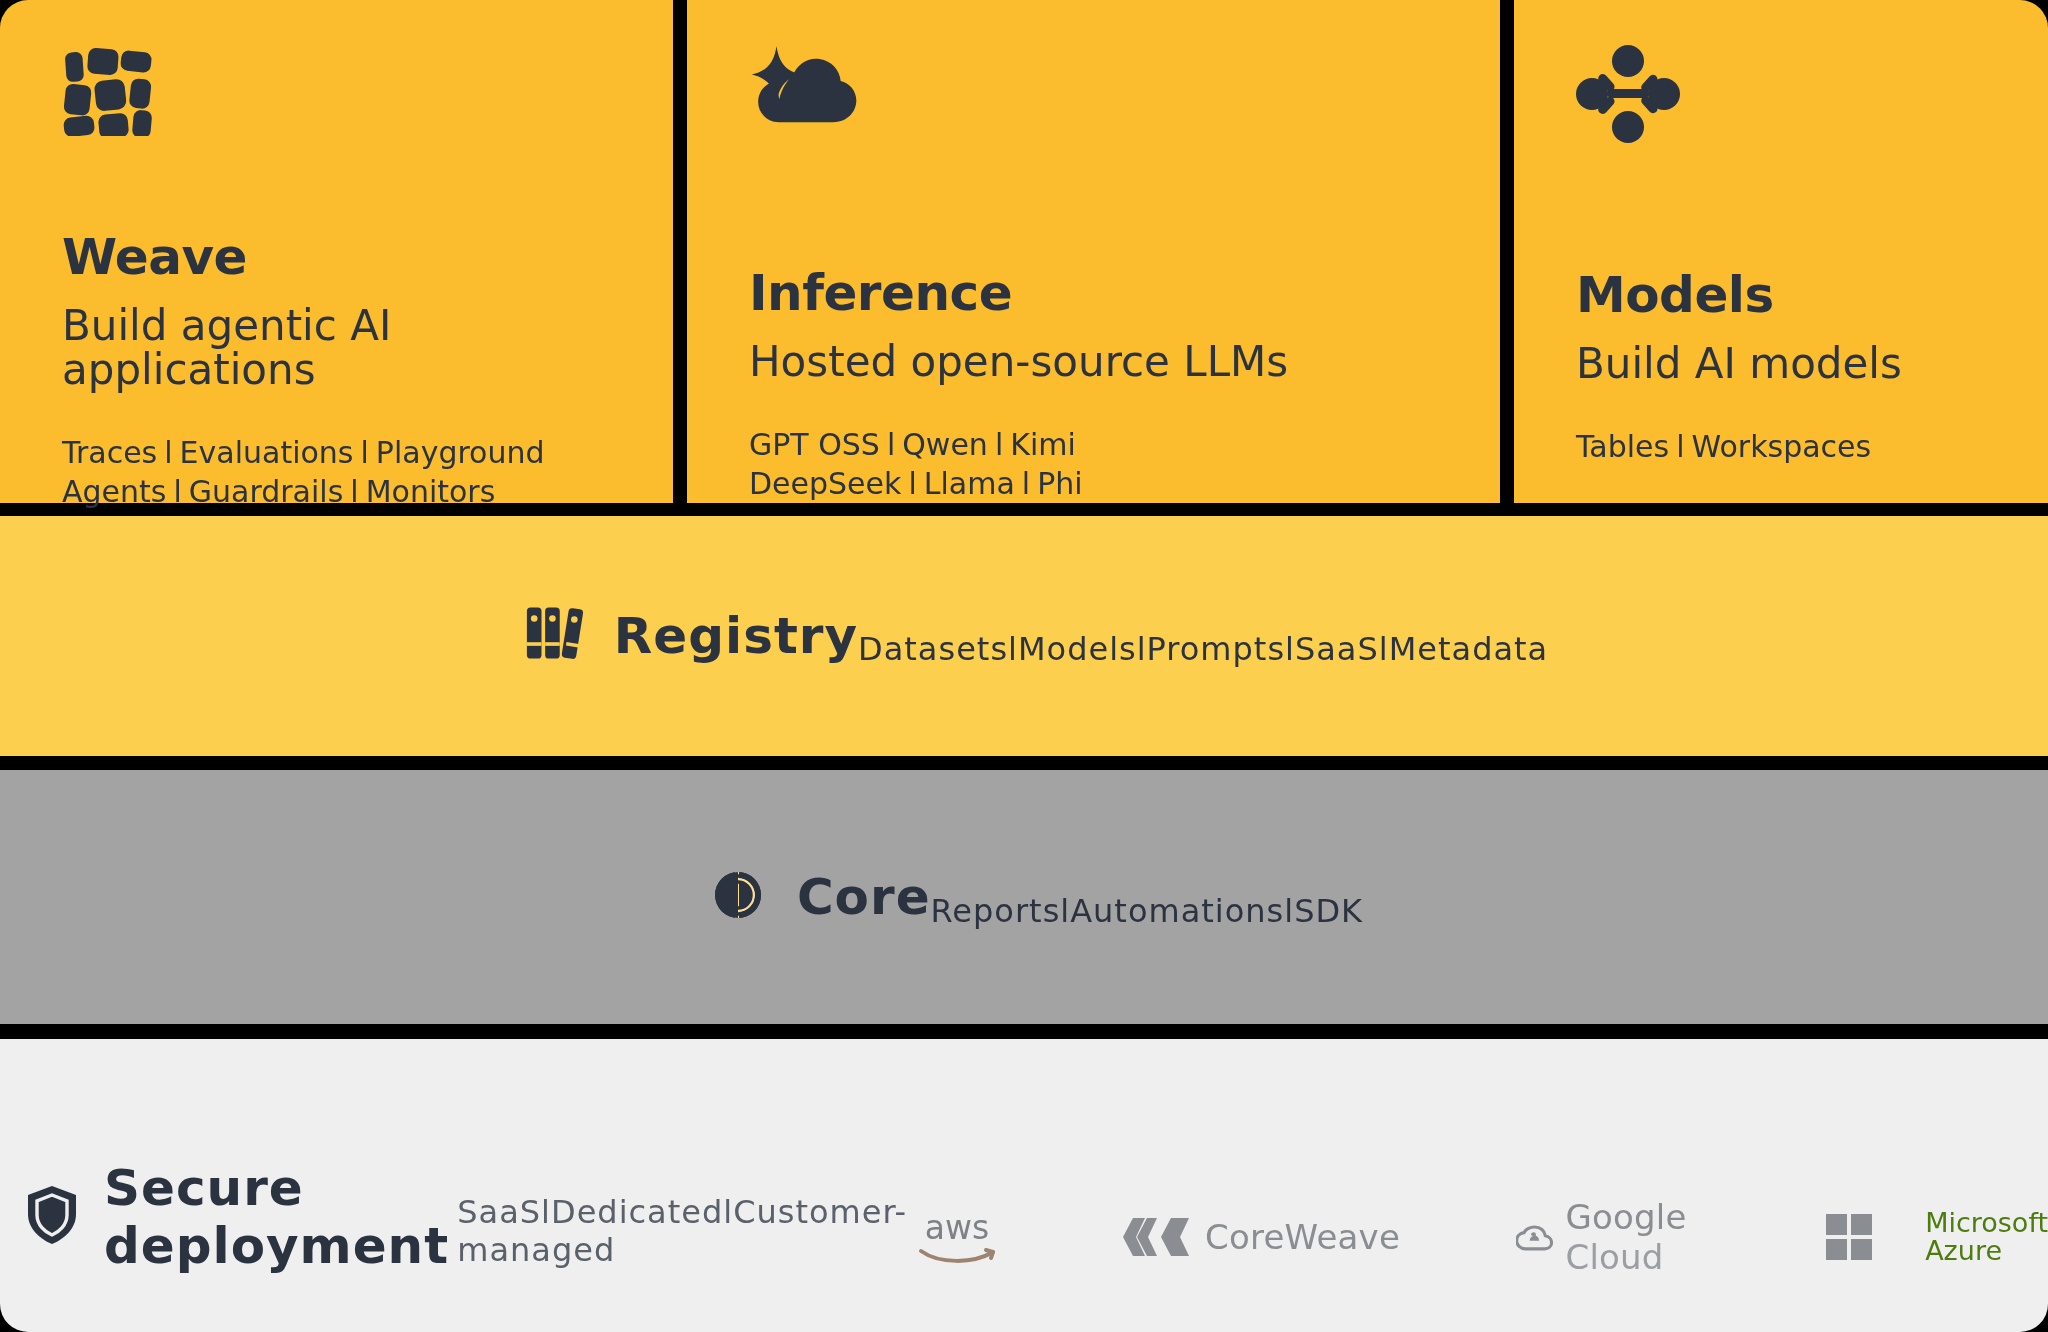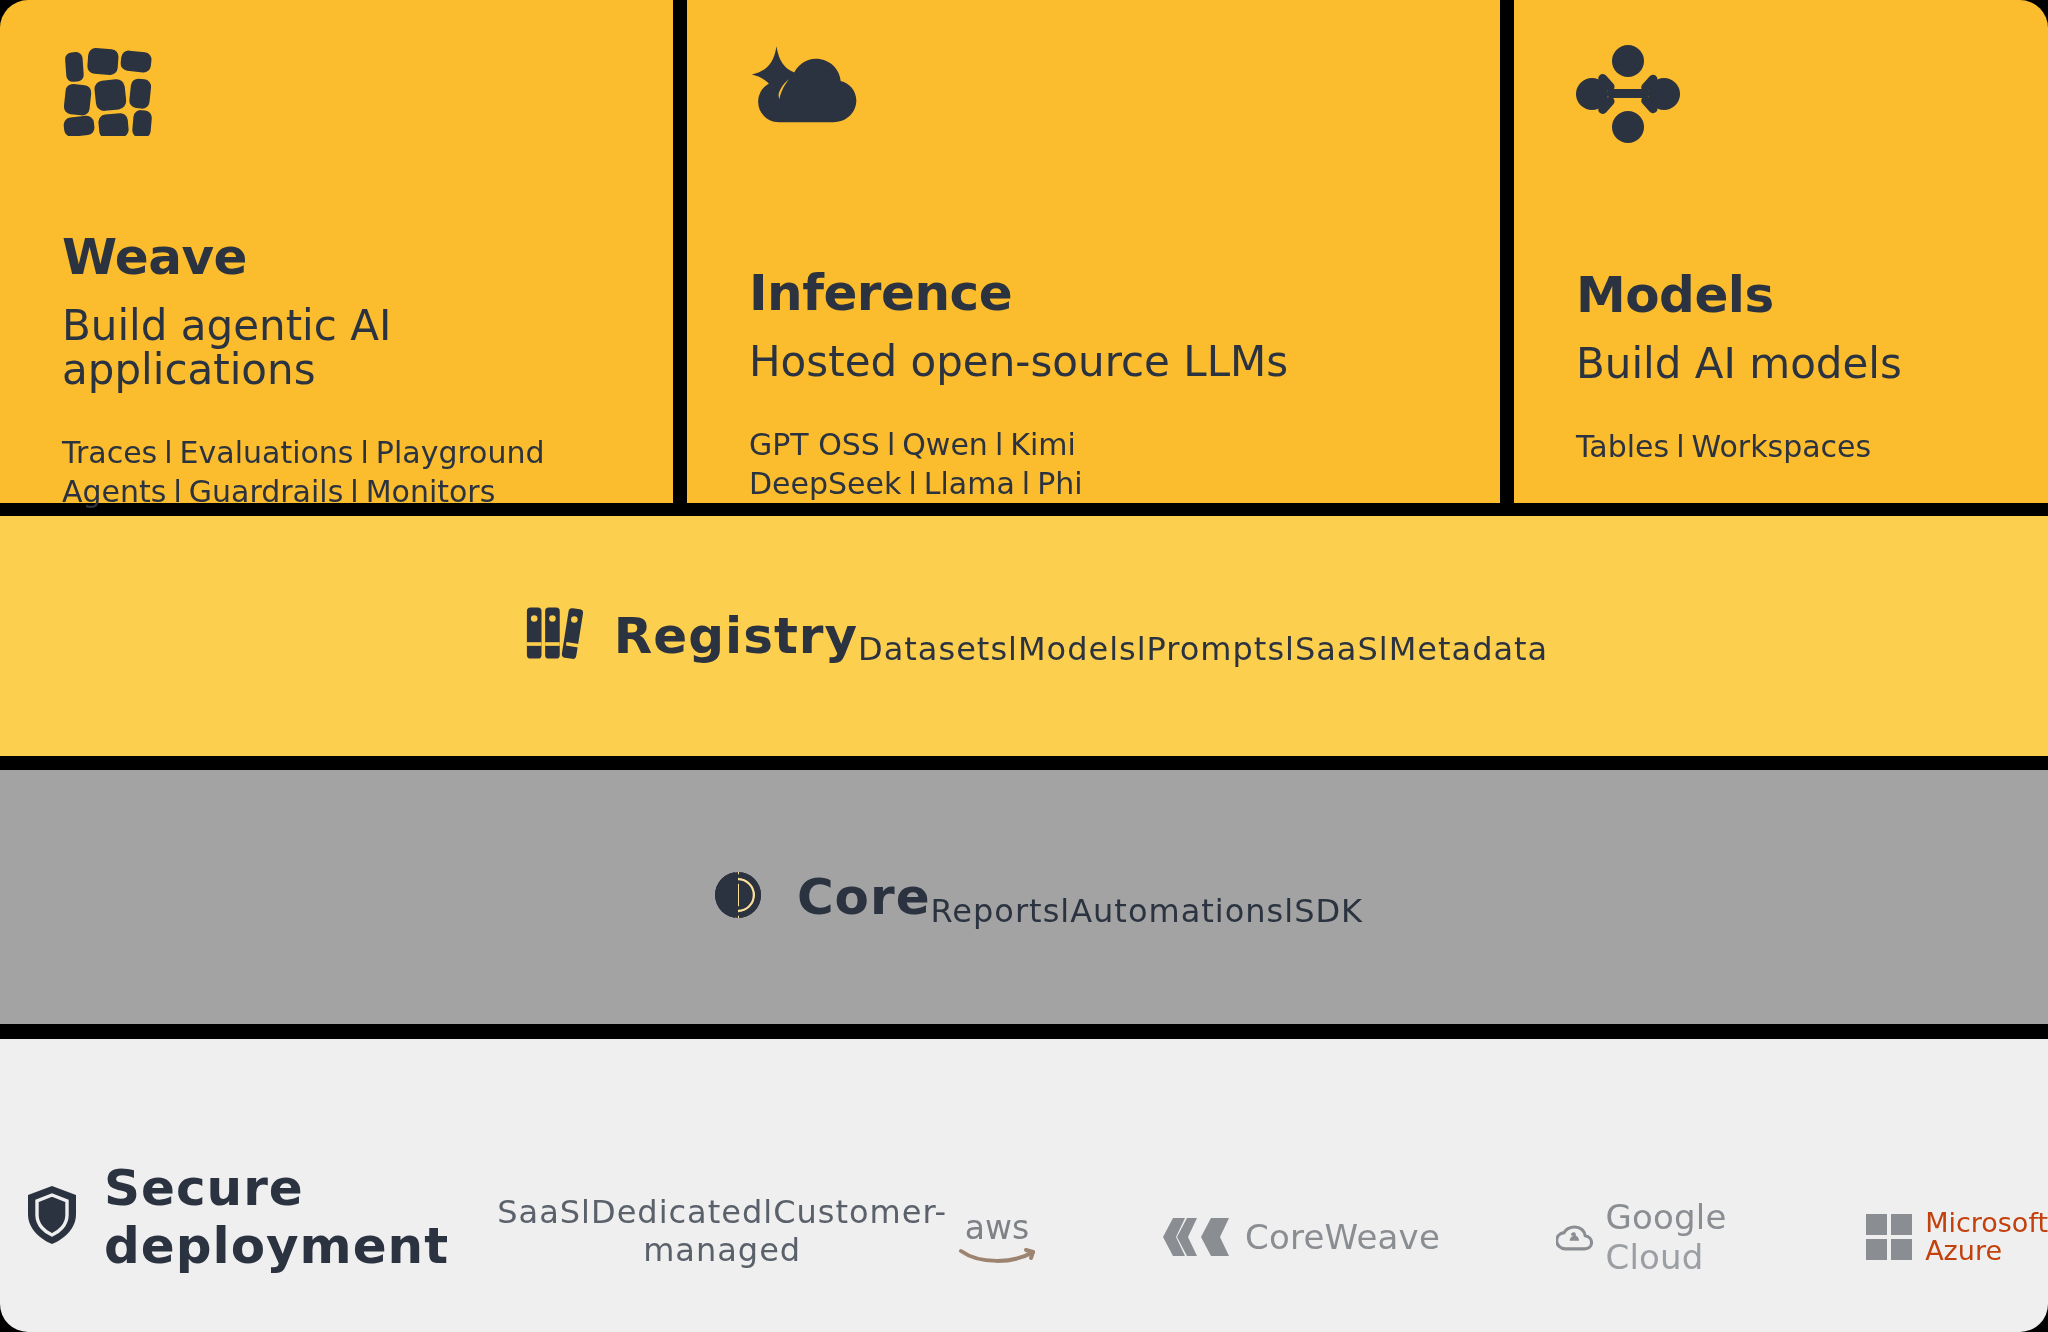--- a/index.html
+++ b/index.html
@@ -106,35 +106,35 @@
   .core .band-sub { font-size: 32px; margin-top: 28px; }
 
   .deploy {
     background: #EFEFEF;
     flex: 1;
     margin-top: 15px;
     padding-top: 62px;
     justify-content: flex-start;
   }
   .deploy .band-title { font-size: 50px; }
-  .deploy .band-sub { font-size: 32px; margin-top: 28px; color: #5B616B; text-align: center; }
+  .deploy .band-sub { font-size: 32px; margin-top: 28px; color: #5B616B; }
 
   
   .clouds {
     display: flex;
     align-items: center;
     justify-content: center;
     gap: 116px;
     margin-top: 40px;
   }
   .cloud-logo { display: flex; align-items: center; gap: 12px; color: #8A8D92; }
   .cloud-word { font-size: 34px; color: #8A8D92; letter-spacing: 0.2px; }
 
   .aws-wrap { display: flex; flex-direction: column; align-items: center; }
-  .azure-text { line-height: 1.03; font-size: 27px; color: #c2410c; }
+  .azure-text { line-height: 1.03; font-size: 27px; color: #4d7c0f; margin-left: 40px; }
 </style>
 </head>
 <body>
 
 <div id="stack">
 
   <div class="card-row">
 
     <div class="card weave">
       <div class="card-icon">

